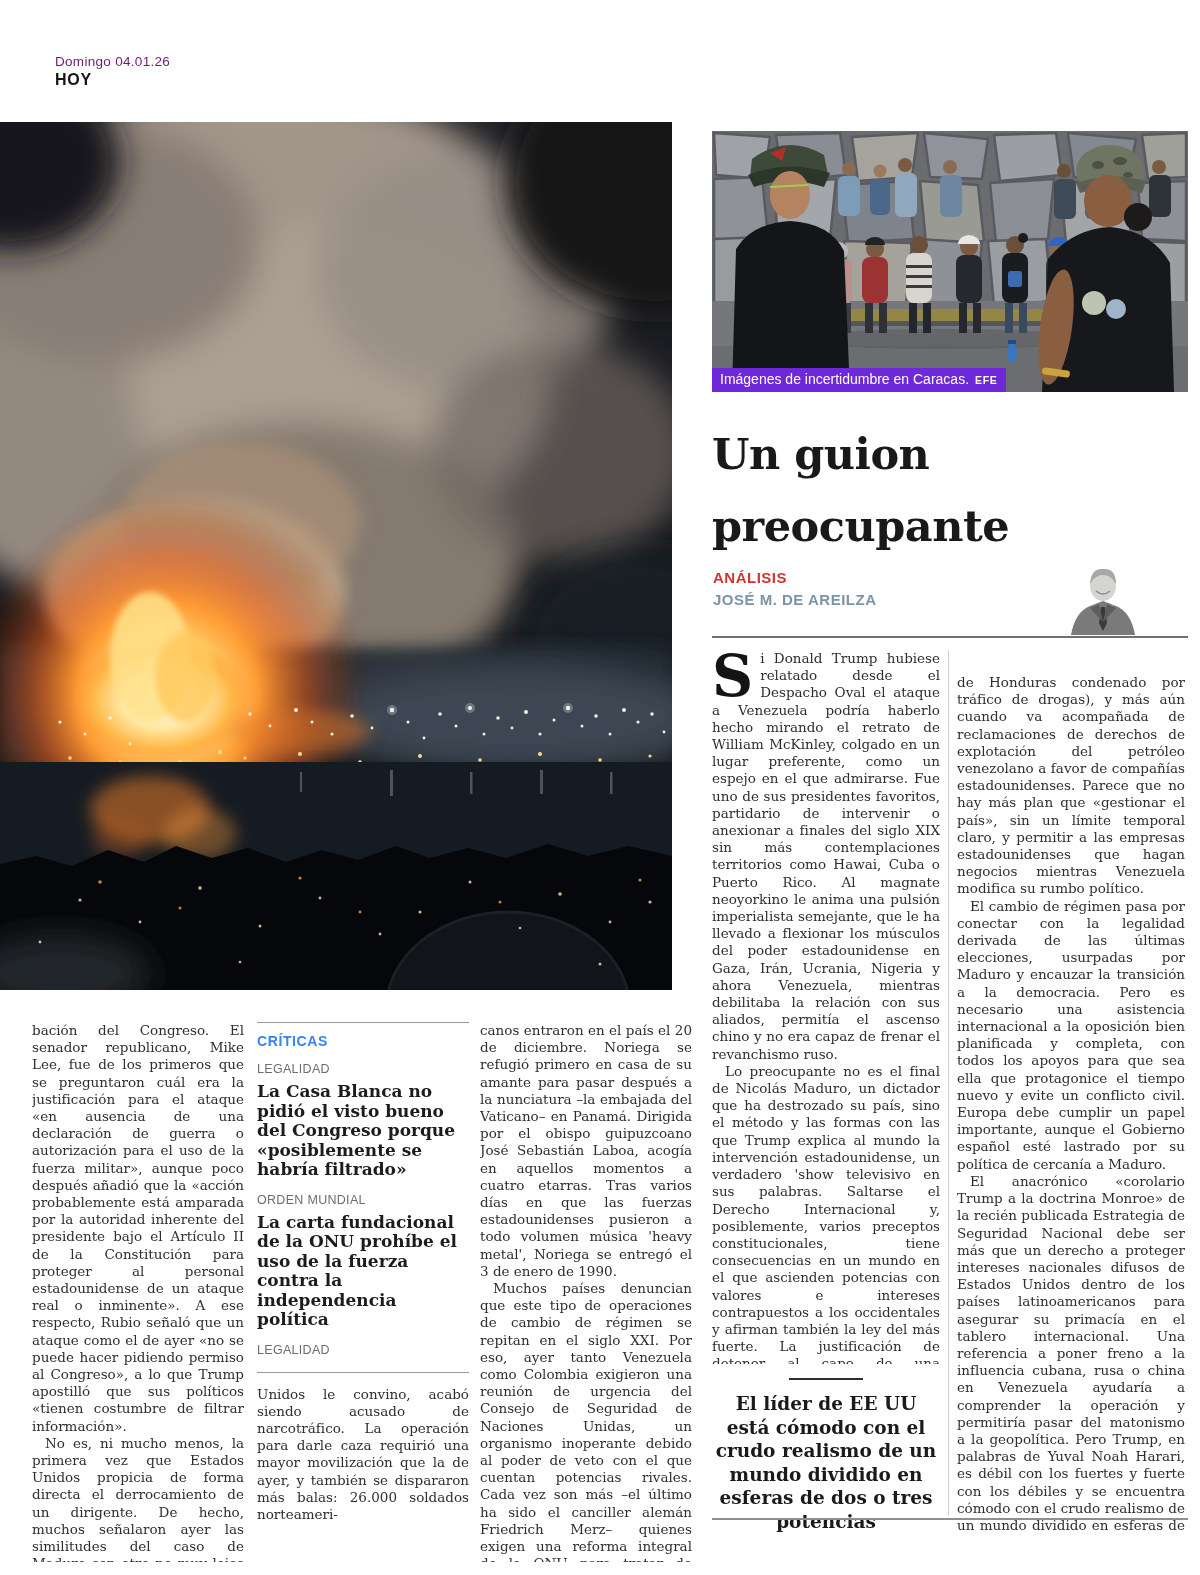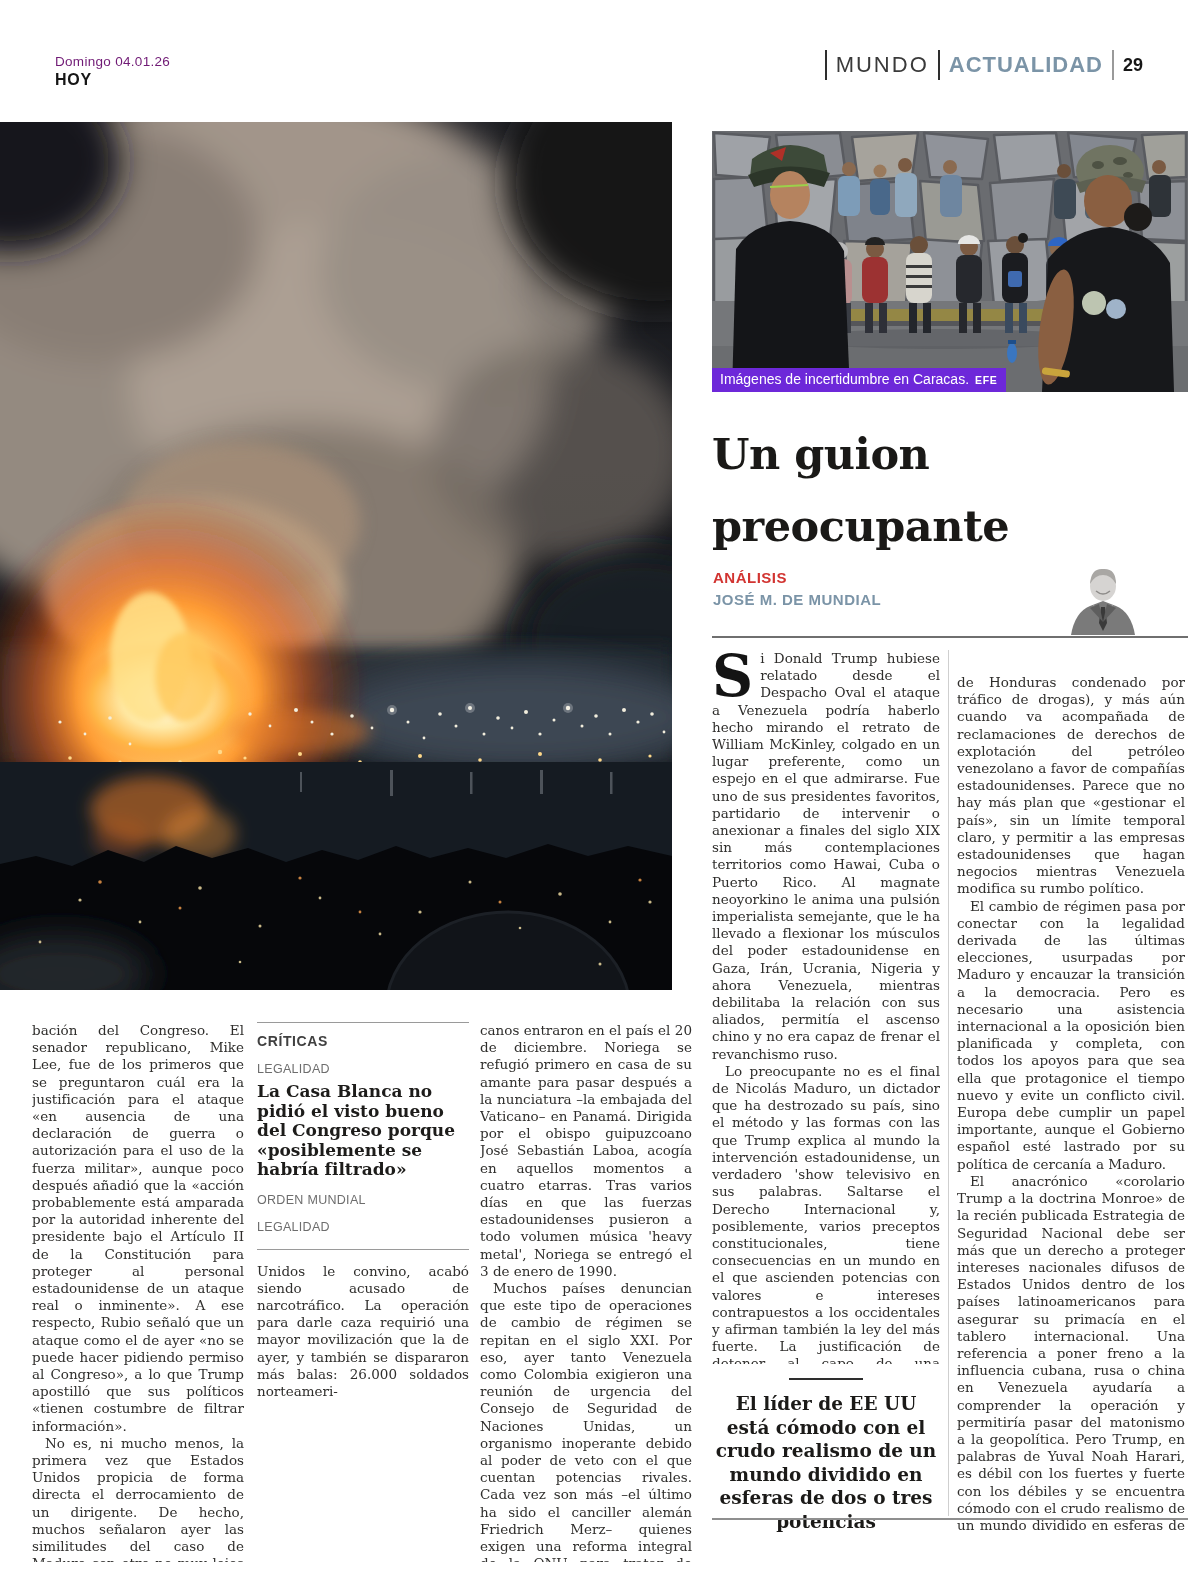--- a/index.html
+++ b/index.html
@@ -48,40 +48,32 @@
   .pq-text{font-family:"DejaVu Serif","Liberation Serif",serif;font-weight:700;
     font-size:18.5px;line-height:23.5px;color:#1b1a18;}
   .rule-bottom{left:712px;top:1518px;width:476px;height:2px;background:#8f8f8f;}
 
   
   .b-colA{left:32px;top:1022px;width:212px;height:540px;overflow:hidden;}
   .b-colB{left:257px;top:1022px;width:212px;height:545px;overflow:hidden;}
   .b-colC{left:480px;top:1022px;width:212px;height:540px;overflow:hidden;}
   .cr-rule{height:1px;background:#9a9a9a;margin:0 0 10px 0;}
   .cr-rule2{height:1px;background:#9a9a9a;margin:15px 0 13px 0;}
-  .cr-title{font-size:14px;font-weight:800;color:#404040;letter-spacing:.6px;margin-bottom:10px;}
+  .cr-title{font-size:14px;font-weight:800;color:#3b82f6;letter-spacing:.6px;margin-bottom:10px;}
   .cr-kicker{font-size:12.5px;color:#6d6d6d;letter-spacing:.3px;margin:13px 0 6px 0;}
   .cr-headline{font-family:"DejaVu Serif","Liberation Serif",serif;font-size:17px;line-height:19.5px;
     font-weight:700;color:#1d1c1a;}
 </style>
 </head>
 <body>
 
 <div class="page">
 
   <div class="abs h-date">Domingo 04.01.26</div>
   <div class="abs h-masthead">HOY</div>
-  <div class="abs h-right">
-    <span class="h-bar"></span>
-    <span class="h-section">MUNDO</span>
-    <span class="h-bar"></span>
-    <span class="h-subsection">ACTUALIDAD</span>
-    <span class="h-bar light"></span>
-    <span class="h-page">29</span>
-  </div>
 
   <div class="abs photo-left">
     <svg width="672" height="868" viewBox="0 0 672 868" xmlns="http://www.w3.org/2000/svg">
       <defs>
         <linearGradient id="sky" x1="0" y1="0" x2="0" y2="1">
           <stop offset="0" stop-color="#212227"></stop>
             <stop offset=".6" stop-color="#15171b"></stop>
             <stop offset="1" stop-color="#101216"></stop>
         </linearGradient>
         <radialGradient id="gGlow">
@@ -343,21 +335,21 @@
         <rect x="330" y="238" width="28" height="7" rx="3" fill="#c9a43c" transform="rotate(8 344 241)"></rect>
       </g>
     </svg>
     <div class="caption-bar">
       <span>Imágenes de incertidumbre en Caracas.</span><span class="caption-credit">EFE</span>
     </div>
   </div>
 
   <div class="abs headline">Un guion preocupante</div>
   <div class="abs kicker-analisis">ANÁLISIS</div>
-  <div class="abs author">JOSÉ M. DE MUNDIAL</div>
+  <div class="abs author">JOSÉ M. DE AREILZA</div>
 
   <div class="abs portrait">
     <svg width="80" height="75" viewBox="0 0 80 75" xmlns="http://www.w3.org/2000/svg">
       <path d="M8,75 Q12,52 27,46 L40,41 53,46 Q68,52 72,75 Z" fill="#7a7a7a"></path>
       <path d="M30,45 L40,60 34,48 Z" fill="#e9e9e9"></path>
         <path d="M50,45 L40,60 46,48 Z" fill="#e9e9e9"></path>
       <path d="M38,47 h4 l2,16 -4,8 -4,-8 Z" fill="#3a3a3a"></path>
       <path d="M27,48 L36,44 40,62 Z" fill="#5e5e5e"></path>
         <path d="M53,48 L44,44 40,62 Z" fill="#5e5e5e"></path>
       <ellipse cx="40" cy="26" rx="13" ry="15" fill="#d6d4d2"></ellipse>
@@ -388,20 +380,21 @@
     <p>bación del Congreso. El senador republicano, Mike Lee, fue de los primeros que se preguntaron cuál era la justificación para el ataque «en ausencia de una declaración de guerra o autorización para el uso de la fuerza militar», aunque poco después añadió que la «acción probablemente está amparada por la autoridad inherente del presidente bajo el Artículo II de la Constitución para proteger al personal estadounidense de un ataque real o inminente». A ese respecto, Rubio señaló que un ataque como el de ayer «no se puede hacer pidiendo permiso al Congreso», a lo que Trump apostilló que sus políticos «tienen costumbre de filtrar información».</p>
     <p class="ind">No es, ni mucho menos, la primera vez que Estados Unidos propicia de forma directa el derrocamiento de un dirigente. De hecho, muchos señalaron ayer las similitudes del caso de Maduro con otro no muy lejos de Venezuela: el del general Manuel Noriega en Panamá hace 36 años. A pesar de que colaboró con la CIA cuando a Estados</p>
   </div>
 
   <div class="abs b-colB">
     <div class="cr-rule"></div>
     <div class="cr-title">CRÍTICAS</div>
     <div class="cr-kicker">LEGALIDAD</div>
     <div class="cr-headline">La Casa Blanca no pidió el visto bueno del Congreso porque «posiblemente se habría filtrado»</div>
     <div class="cr-kicker">ORDEN MUNDIAL</div>
+    <div class="cr-headline">La carta fundacional de la ONU prohíbe el uso de la fuerza contra la independencia política</div>
     <div class="cr-kicker">LEGALIDAD</div>
     <div class="cr-rule2"></div>
     <div class="serifbody">
       <p>Unidos le convino, acabó siendo acusado de narcotráfico. La operación para darle caza requirió una mayor movilización que la de ayer, y también se dispararon más balas: 26.000 soldados norteameri-</p>
     </div>
   </div>
 
   <div class="abs b-colC serifbody">
     <p>canos entraron en el país el 20 de diciembre. Noriega se refugió primero en casa de su amante para pasar después a la nunciatura –la embajada del Vaticano– en Panamá. Dirigida por el obispo guipuzcoano José Sebastián Laboa, acogía en aquellos momentos a cuatro etarras. Tras varios días en que las fuerzas estadounidenses pusieron a todo volumen música 'heavy metal', Noriega se entregó el 3 de enero de 1990.</p>
     <p class="ind">Muchos países denuncian que este tipo de operaciones de cambio de régimen se repitan en el siglo XXI. Por eso, ayer tanto Venezuela como Colombia exigieron una reunión de urgencia del Consejo de Seguridad de Naciones Unidas, un organismo inoperante debido al poder de veto con el que cuentan potencias rivales. Cada vez son más –el último ha sido el canciller alemán Friedrich Merz– quienes exigen una reforma integral de la ONU para tratar de preservar un orden mundial surgido tras la Segunda Guerra Mundial y cada vez más amenazado.</p>

